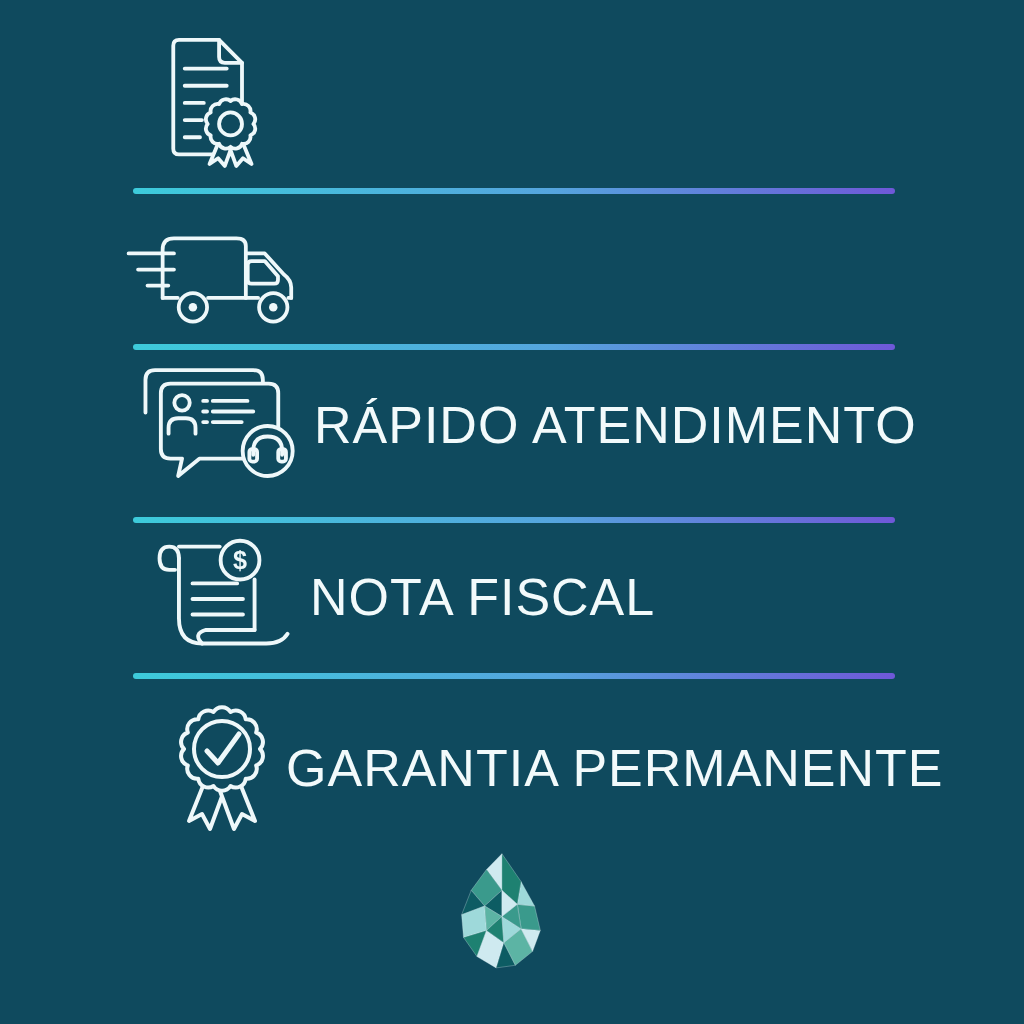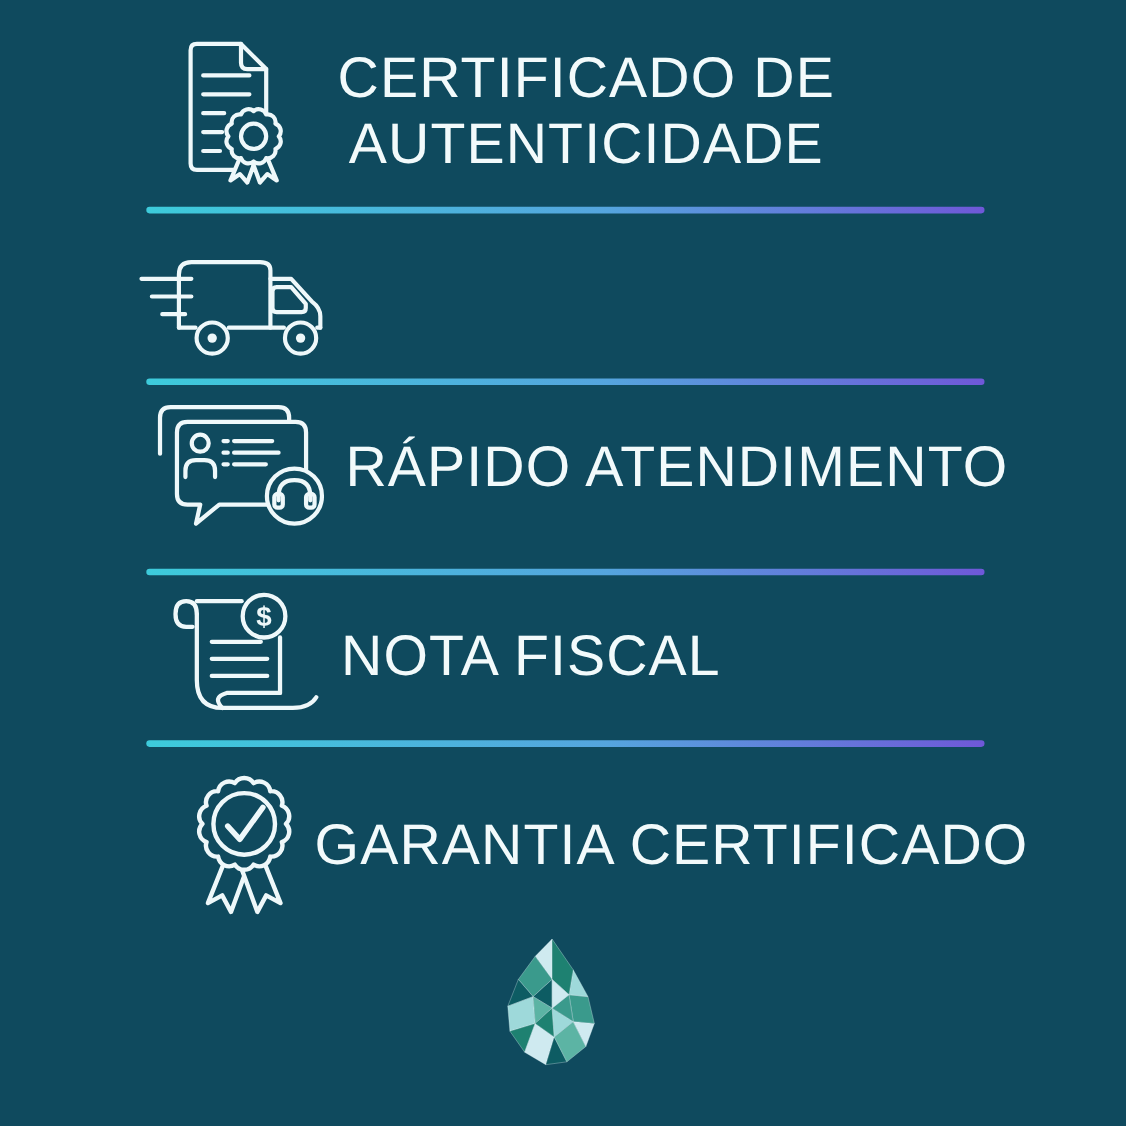--- a/index.html
+++ b/index.html
@@ -45,24 +45,20 @@
   <div class="row" style="top:32px;height:138px;">
     <svg class="line-icon icon" style="margin-left:158px;" width="105" height="138" viewBox="0 0 110 140">
       <path d="M22,6 H64 L88,30 V120 Q88,126 82,126 H22 Q16,126 16,120 V12 Q16,6 22,6 Z"></path>
       <path d="M64,6 V24 Q64,30 70,30 H88"></path>
       <path d="M28,36 H72 M28,54 H72 M28,72 H48 M28,90 H46 M28,108 H44"></path>
       <path class="bgfill" d="M64,112 L54,136 L63,130 L70,138 L78,116 Z"></path>
       <path class="bgfill" d="M88,112 L98,136 L89,130 L82,138 L74,116 Z"></path>
       <path class="bgfill" d="M100,94 A7.5,7.5 0 0 1 96.8,106 A7.5,7.5 0 0 1 88,114.8 A7.5,7.5 0 0 1 76,118 A7.5,7.5 0 0 1 64,114.8 A7.5,7.5 0 0 1 55.2,106 A7.5,7.5 0 0 1 52,94 A7.5,7.5 0 0 1 55.2,82 A7.5,7.5 0 0 1 64,73.2 A7.5,7.5 0 0 1 76,70 A7.5,7.5 0 0 1 88,73.2 A7.5,7.5 0 0 1 96.8,82 A7.5,7.5 0 0 1 100,94 Z"></path>
       <circle cx="76" cy="94" r="12"></circle>
     </svg>
-    <div class="label two-line">
-      <span>CERTIFICADO DE</span><br>
-      <span>AUTENTICIDADE</span>
-    </div>
   </div>
 
   <div class="divider" style="top:188px;"></div>
 
   <div class="row" style="top:225px;height:108px;">
     <svg class="line-icon icon" style="margin-left:122px;" width="190" height="104" viewBox="0 0 195 110">
       <path d="M4,28 H52 M14,45 H52 M24,62 H46"></path>
       <path d="M40,75 V24 Q40,12 52,12 H118 Q128,12 128,20 V75"></path>
       <path d="M40,75 H56 M88,75 H141 M173,75 H176"></path>
       <path d="M128,28 H148 L168,50 Q176,56 176,64 V75"></path>
@@ -110,21 +106,21 @@
   <div class="divider" style="top:673px;"></div>
 
   <div class="row" style="top:698px;height:140px;">
     <svg class="line-icon icon" style="margin-left:172px;" width="100" height="138" viewBox="0 0 100 138">
       <path class="bgfill" d="M33,82 L17,122 L30,115 L38,130 L52,92 Z"></path>
       <path class="bgfill" d="M67,82 L83,122 L70,115 L62,130 L48,92 Z"></path>
       <path class="bgfill" d="M88,50 A10,10 0 0 1 84.2,66.5 A10,10 0 0 1 73.7,79.7 A10,10 0 0 1 58.5,87 A10,10 0 0 1 41.5,87 A10,10 0 0 1 26.3,79.7 A10,10 0 0 1 15.8,66.5 A10,10 0 0 1 12,50 A10,10 0 0 1 15.8,33.5 A10,10 0 0 1 26.3,20.3 A10,10 0 0 1 41.5,13 A10,10 0 0 1 58.5,13 A10,10 0 0 1 73.7,20.3 A10,10 0 0 1 84.2,33.5 A10,10 0 0 1 88,50 Z"></path>
       <circle cx="50" cy="50" r="28"></circle>
       <path d="M35,52 L46,64 L67,35" style="stroke-width:5;"></path>
     </svg>
-    <div class="label" style="margin-left:14px;">GARANTIA CERTIFICADO</div>
+    <div class="label" style="margin-left:14px;">GARANTIA PERMANENTE</div>
   </div>
 
   <svg class="gem" width="96" height="122" viewBox="0 0 100 140" preserveAspectRatio="none">
     <polygon class="f-ice" points="52,2 36,20 52,44"></polygon>
     <polygon class="f-mid" points="36,20 20,44 34,62 52,44"></polygon>
     <polygon class="f-dark" points="20,44 10,72 34,62"></polygon>
     <polygon class="f-pale" points="10,72 12,98 36,90 34,62"></polygon>
     <polygon class="f-green" points="12,98 26,120 36,90"></polygon>
     <polygon class="f-ice" points="26,120 46,133 54,104 36,90"></polygon>
     <polygon class="f-dark" points="46,133 66,130 54,104"></polygon>

